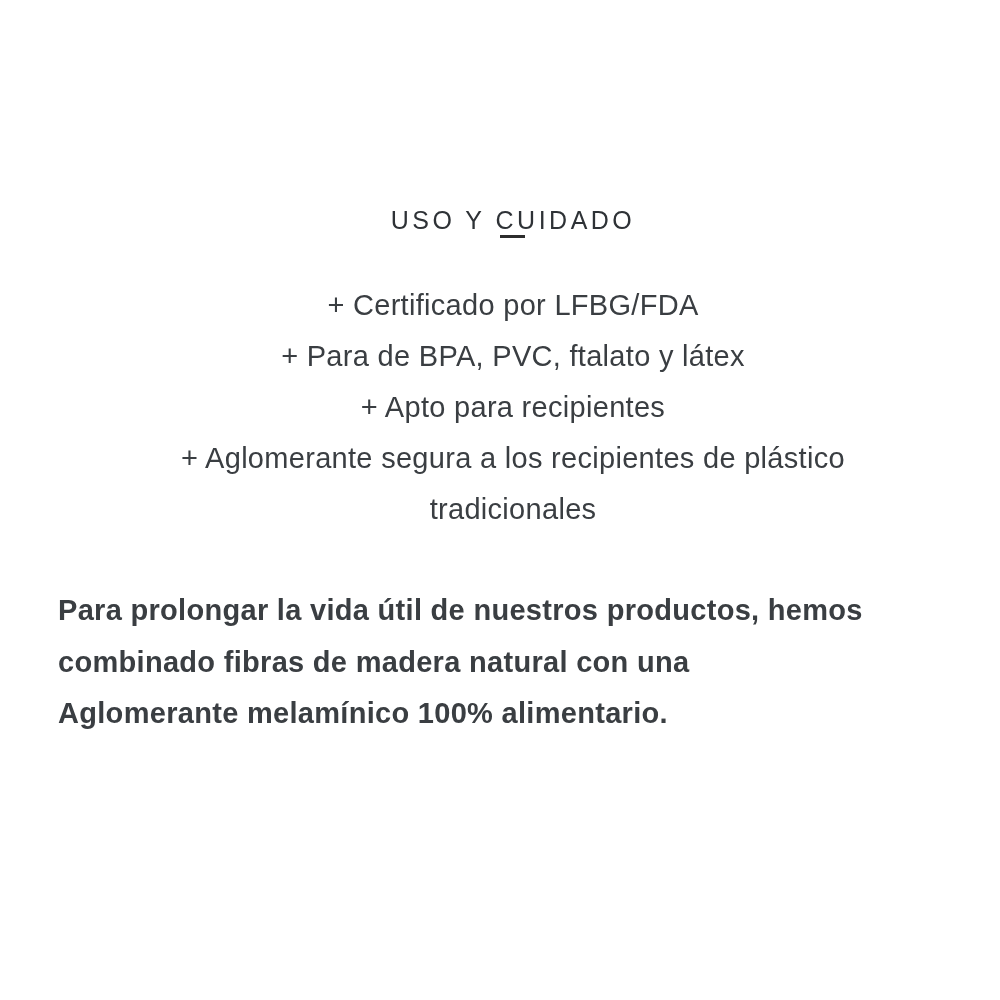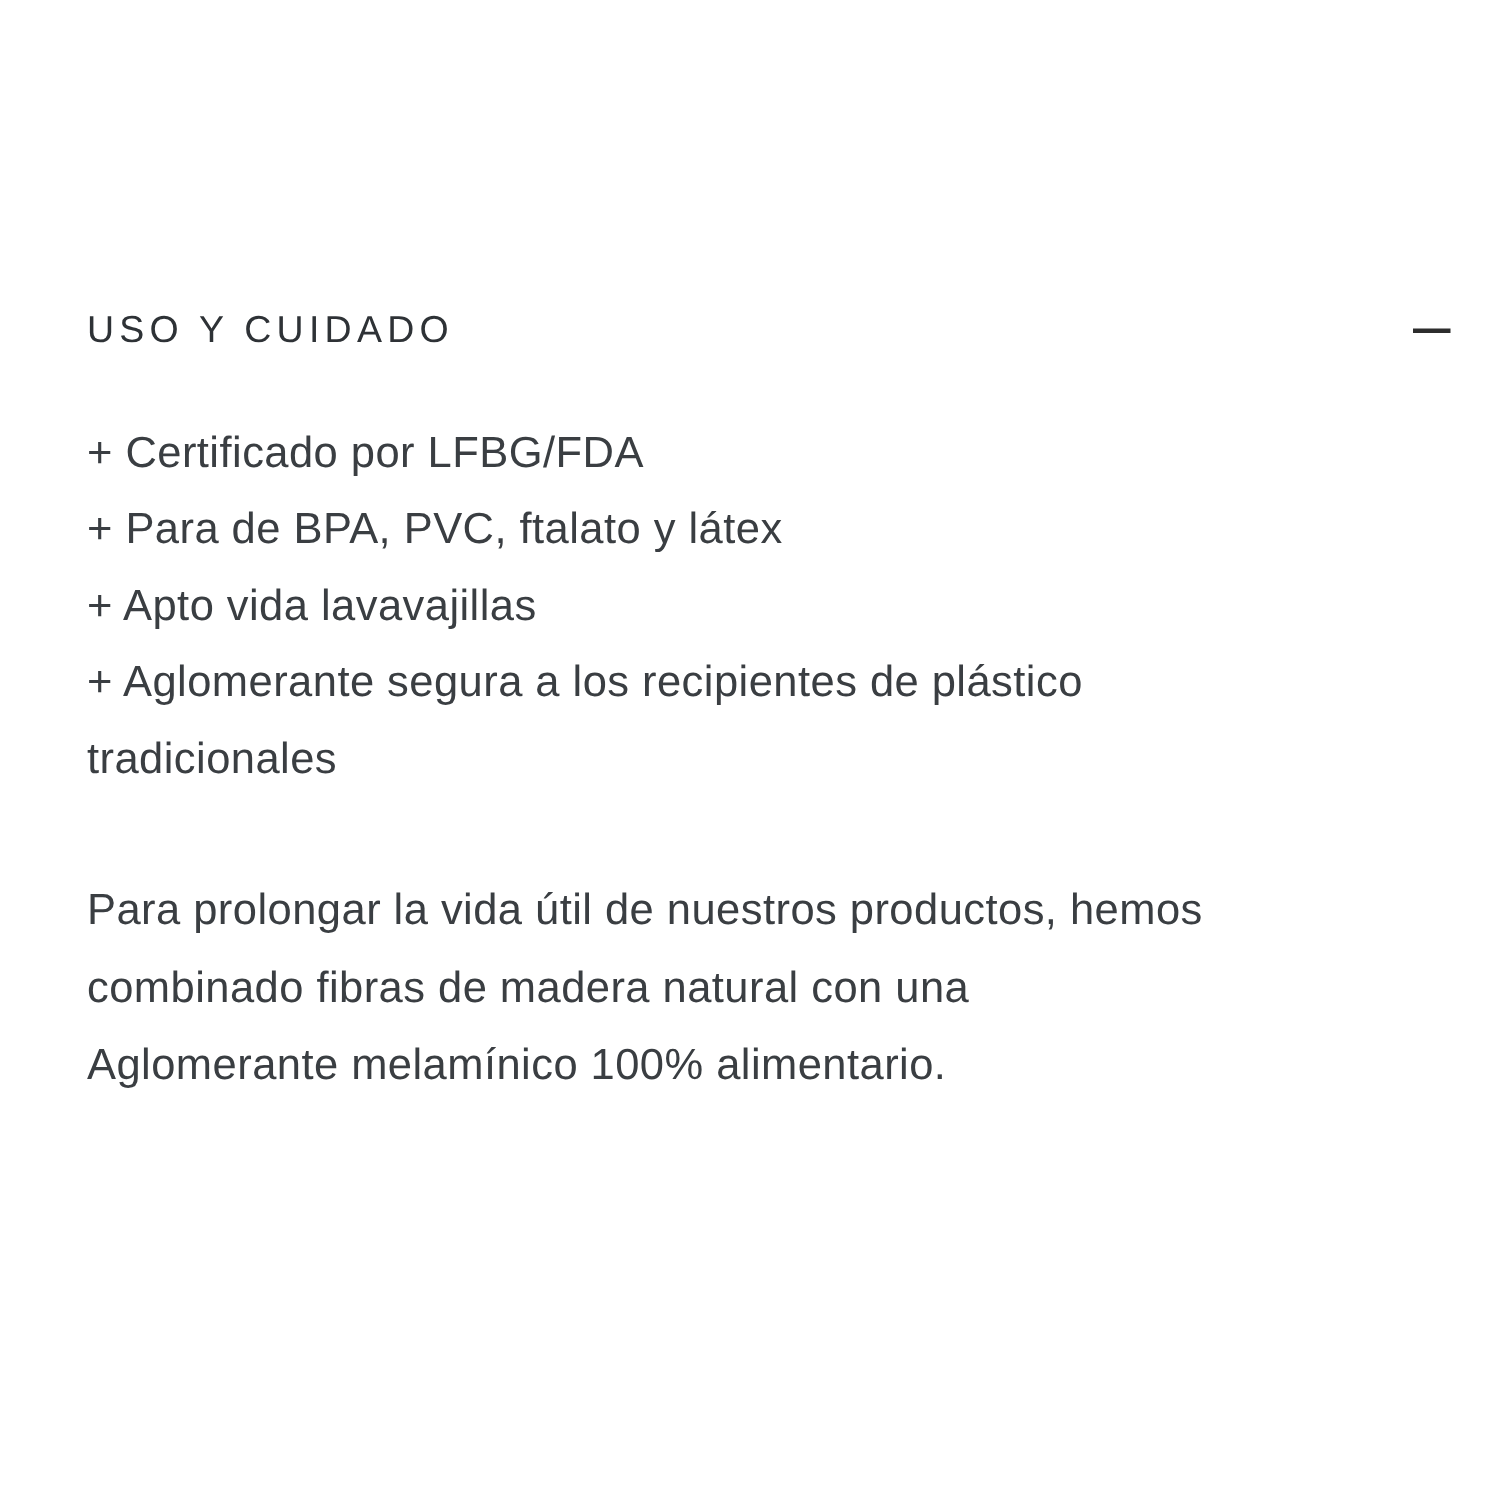--- a/index.html
+++ b/index.html
@@ -15,23 +15,23 @@
     overflow: hidden;
   }
   .page {
     box-sizing: border-box;
     width: 1000px;
     height: 1000px;
     padding: 205px 32px 0 58px;
   }
   .accordion-header {
     display: flex;
-    justify-content: space-between;
     align-items: center;
     cursor: pointer;
+    flex-direction: column;
   }
   .section-title {
     margin: 0;
     font-size: 25px;
     font-weight: 400;
     letter-spacing: 3.5px;
     line-height: 30px;
     color: #2e3236;
   }
   .minus-icon {
@@ -39,50 +39,52 @@
     width: 25px;
     height: 3px;
     background: #2d2d2d;
     flex: 0 0 auto;
     margin-right: 1px;
   }
   .feature-list {
     list-style: none;
     margin: 42px 0 0 0;
     padding: 0;
+    text-align: center;
   }
   .feature-list li,
   .description-paragraph {
     font-size: 29px;
     font-weight: 300;
     line-height: 51px;
     letter-spacing: 0.3px;
     color: #3a3e42;
     white-space: pre-line;
   }
   .description-paragraph {
     margin: 50px 0 0 0;
     line-height: 51.5px;
+    font-weight: bold;
   }
 </style>
 </head>
 <body>
 
 <div class="page">
 
   <div class="accordion-header">
     <h2 class="section-title">USO Y CUIDADO</h2>
     <span class="minus-icon"></span>
   </div>
 
   <div class="accordion-body">
     <ul class="feature-list">
       <li>+ Certificado por LFBG/FDA</li>
       <li>+ Para de BPA, PVC, ftalato y látex</li>
-      <li>+ Apto vida lavavajillas</li>
+      <li>+ Apto para recipientes</li>
       <li>+ Aglomerante segura a los recipientes de plástico
 tradicionales</li>
     </ul>
 
     <p class="description-paragraph">Para prolongar la vida útil de nuestros productos, hemos
 combinado fibras de madera natural con una
 Aglomerante melamínico 100% alimentario.</p>
   </div>
 
 </div>

